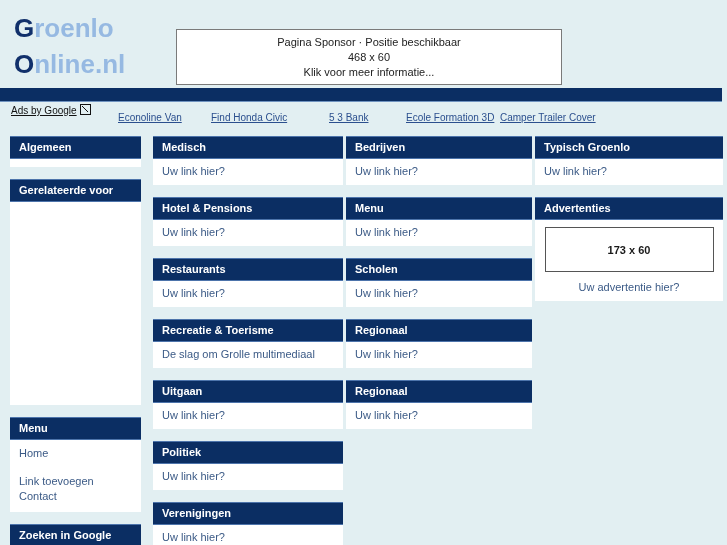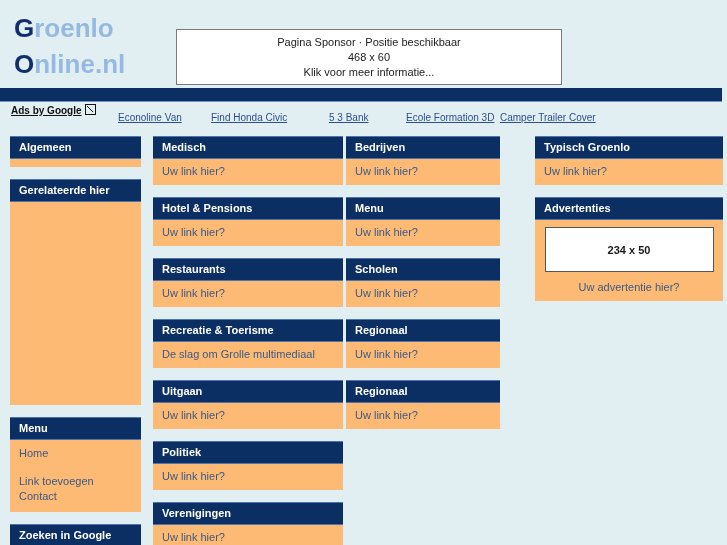--- a/index.html
+++ b/index.html
@@ -72,21 +72,21 @@
     left: 0; top: 104px;
     width: 727px;
     height: 18px;
     font-size: 10px;
     white-space: nowrap;
   }
   #adbar .ads-by {
     position: absolute;
     left: 11px; top: 0;
     color: #111111;
-    font-weight: bold;
+    font-weight: normal;
     text-decoration: underline;
     text-align: center;
   }
   #adbar .ext-icon {
     display: inline-block;
     width: 9px;
     height: 9px;
     border: 1px solid #111;
     position: relative;
     vertical-align: -1px;
@@ -107,39 +107,39 @@
     text-decoration: underline;
     margin-top: 8px;
   }
 
   
   .col {
     position: absolute;
   }
   #col-left   { left: 10px;  top: 136px; width: 131px; }
   #col-one    { left: 153px; top: 136px; width: 190px; }
-  #col-two    { left: 346px; top: 136px; width: 154px; }
+  #col-two    { left: 346px; top: 136px; width: 186px; }
   #col-three  { left: 535px; top: 136px; width: 188px; }
 
   .block {
     margin-bottom: 12px;
   }
   .block-head {
     background: #0b2e63;
     color: #ffffff;
     font-size: 11px;
     font-weight: bold;
     padding: 4px 8px 4px 9px;
     line-height: 13px;
     border-top: 1px solid #4d74ab;
     border-bottom: 1px solid #4d74ab;
     box-sizing: border-box;
   }
   .block-body {
-    background: #fdba74;
+    background: #ffffff;
     padding: 5px 9px 6px 9px;
     box-sizing: border-box;
   }
   .block-body .link {
     color: #3b5a86;
     font-size: 11px;
     line-height: 15px;
     display: block;
     text-decoration: none;
   }
@@ -211,21 +211,21 @@
 </div>
 
 <div class="col" id="col-left">
 
   <div class="block">
     <div class="block-head">Algemeen</div>
     <div class="block-body empty-thin"></div>
   </div>
 
   <div class="block">
-    <div class="block-head">Gerelateerde hier</div>
+    <div class="block-head">Gerelateerde voor</div>
     <div class="block-body empty-tall"></div>
   </div>
 
   <div class="block">
     <div class="block-head">Menu</div>
     <div class="block-body menu">
       <a class="link">Home</a>
       <div class="menu-gap"></div>
       <a class="link">Link toevoegen</a>
       <a class="link">Contact</a>
@@ -336,19 +336,19 @@
     <div class="block-head">Typisch Groenlo</div>
     <div class="block-body">
       <a class="link">Uw link hier?</a>
     </div>
   </div>
 
   <div class="block">
     <div class="block-head">Advertenties</div>
     <div class="block-body">
       <div class="ad-unit">
-        <span>234 x 50</span>
+        <span>173 x 60</span>
       </div>
       <div class="ad-caption">Uw advertentie hier?</div>
     </div>
   </div>
 
 </div>
 
 </body></html>

